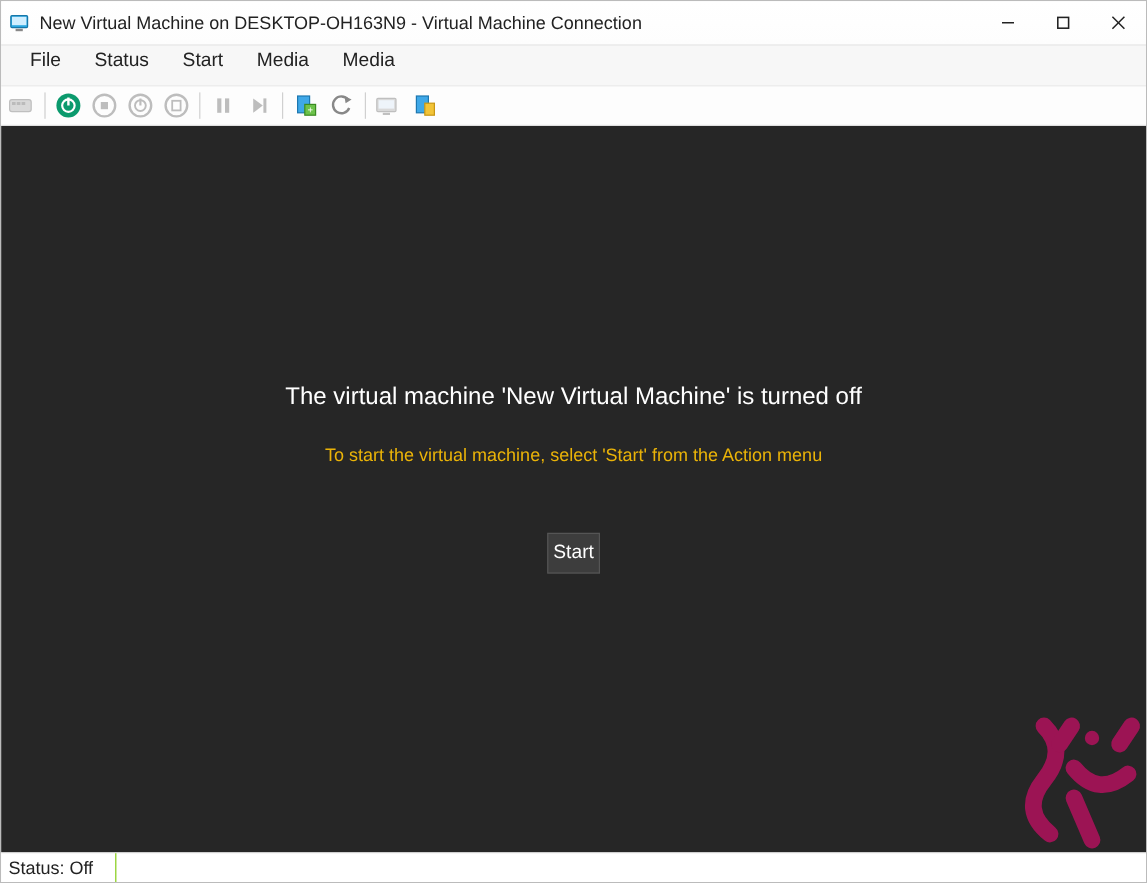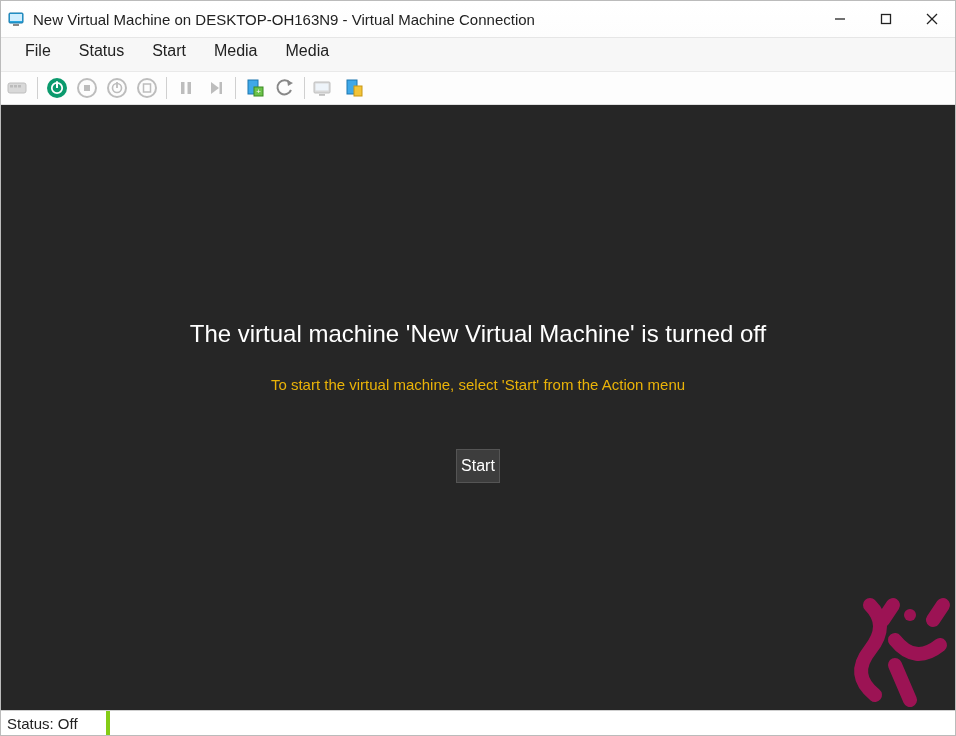--- a/index.html
+++ b/index.html
@@ -73,21 +73,21 @@
     background: #262626;
     display: flex;
     flex-direction: column;
     align-items: center;
     justify-content: flex-start;
     padding-top: 215px;
     color: #fff;
     position: relative;
   }
   .status-heading {
-    font-size: 24px;
+    font-size: 20px;
     font-weight: 400;
     color: #fff;
     margin-bottom: 28px;
   }
   .status-sub {
     font-size: 15px;
     color: #eab308;
     margin-bottom: 56px;
   }
   .start-btn {
@@ -111,22 +111,22 @@
   .statusbar {
     height: 25px;
     background: #fff;
     border-top: 1px solid #cfcfcf;
     display: flex; align-items: center;
     padding-left: 6px;
     font-size: 15px;
     color: #222;
   }
   .statusbar .cell {
-    padding-right: 28px;
-    border-right: 4px solid #84cc16;
+    padding-right: 18px;
+    border-right: 1px solid #84cc16;
     height: 100%;
     display: flex; align-items: center;
   }
 </style>
 </head>
 <body>
 
 <div class="window">
 
   <div class="titlebar">

